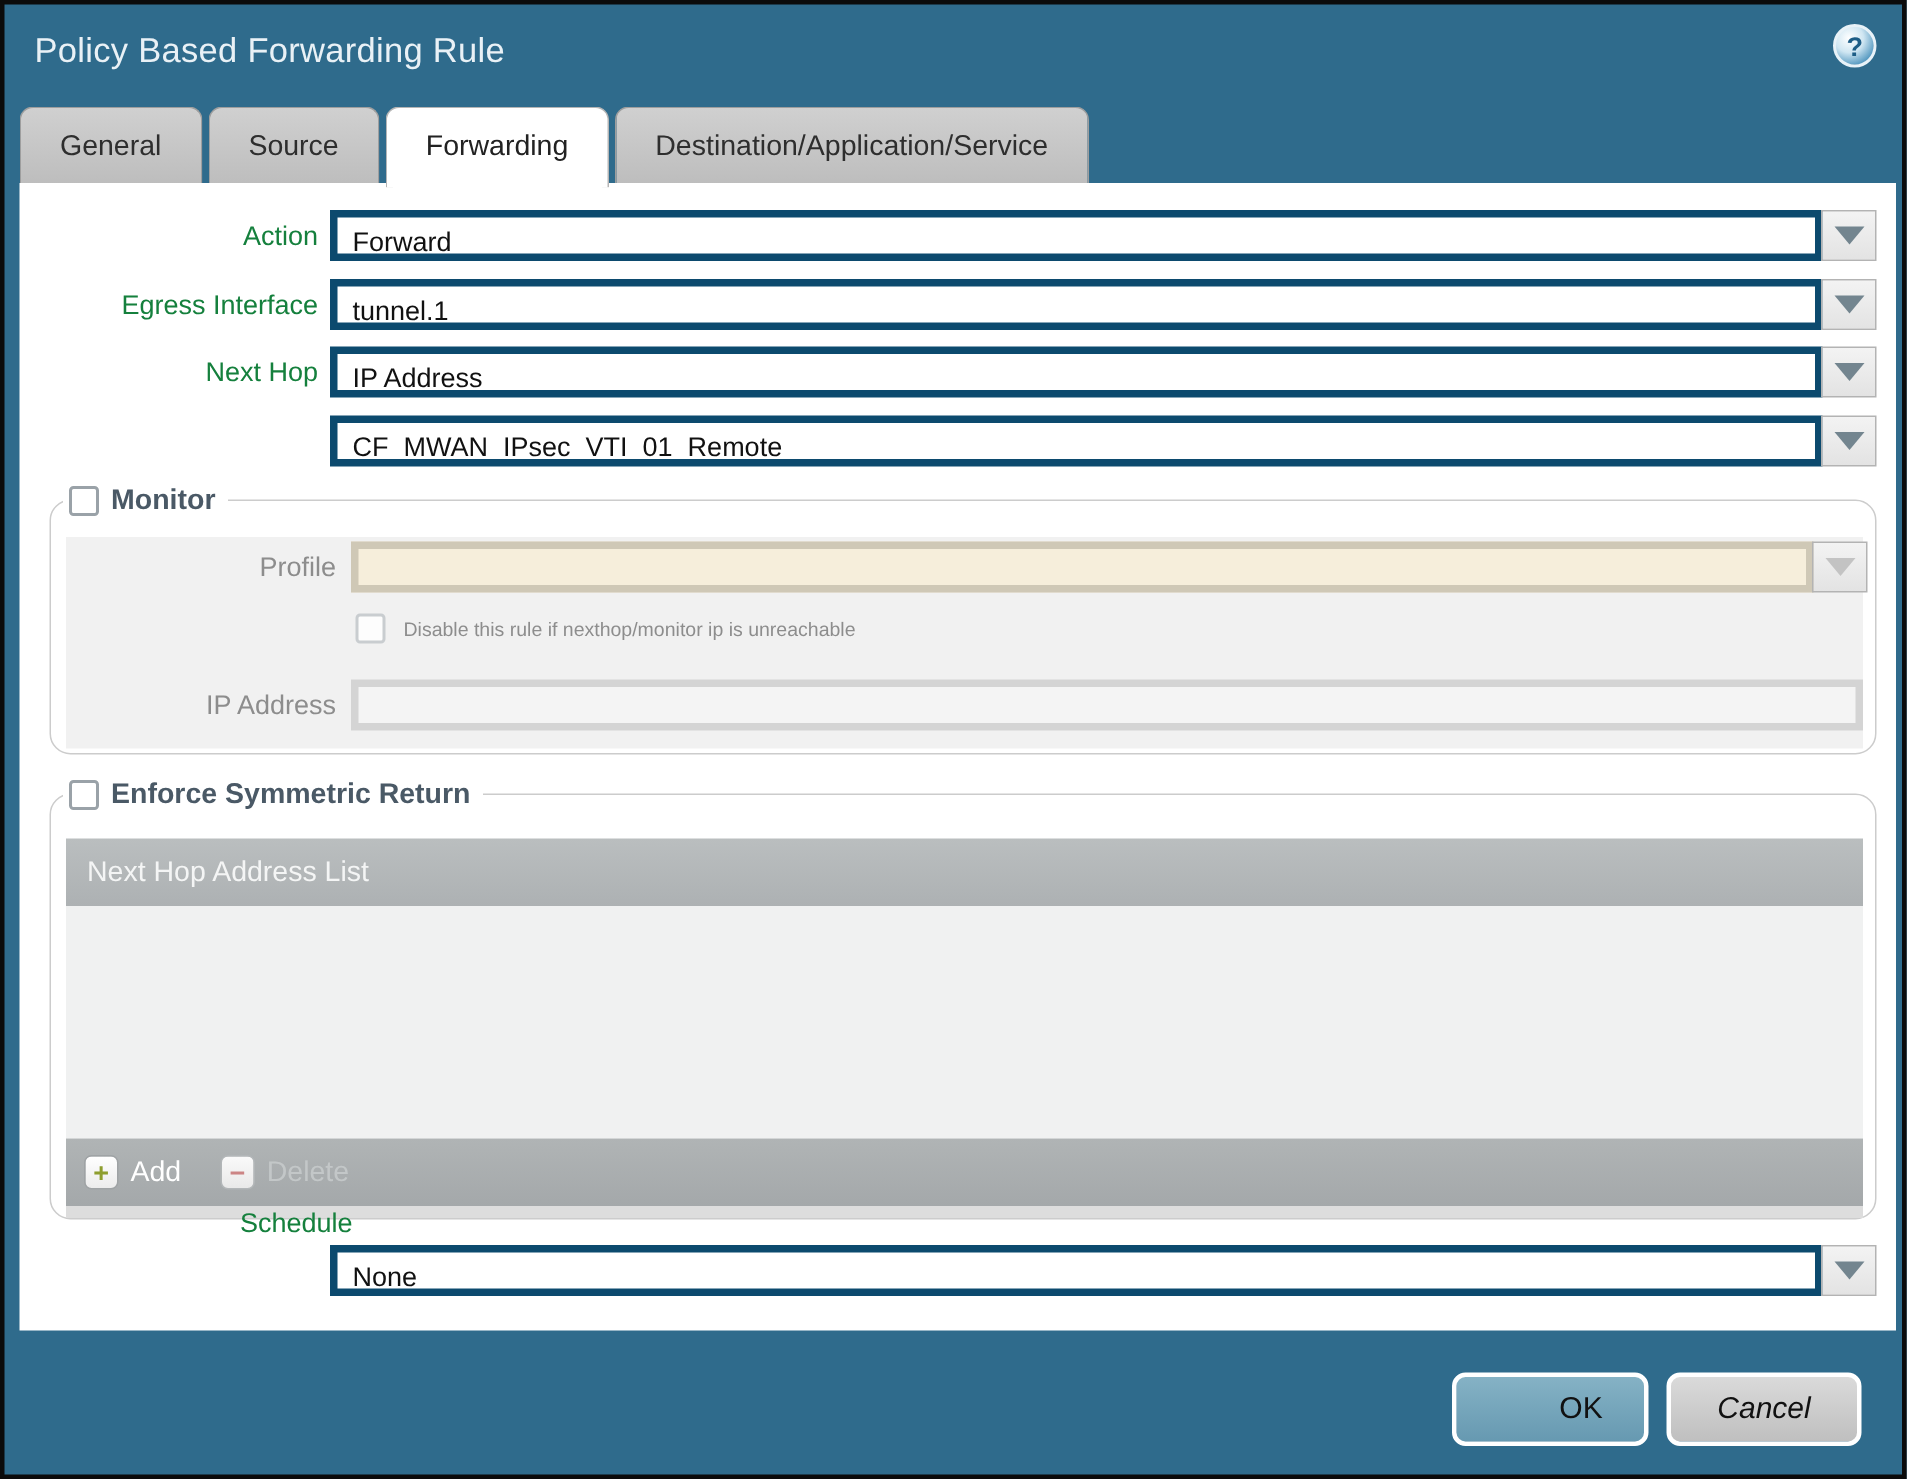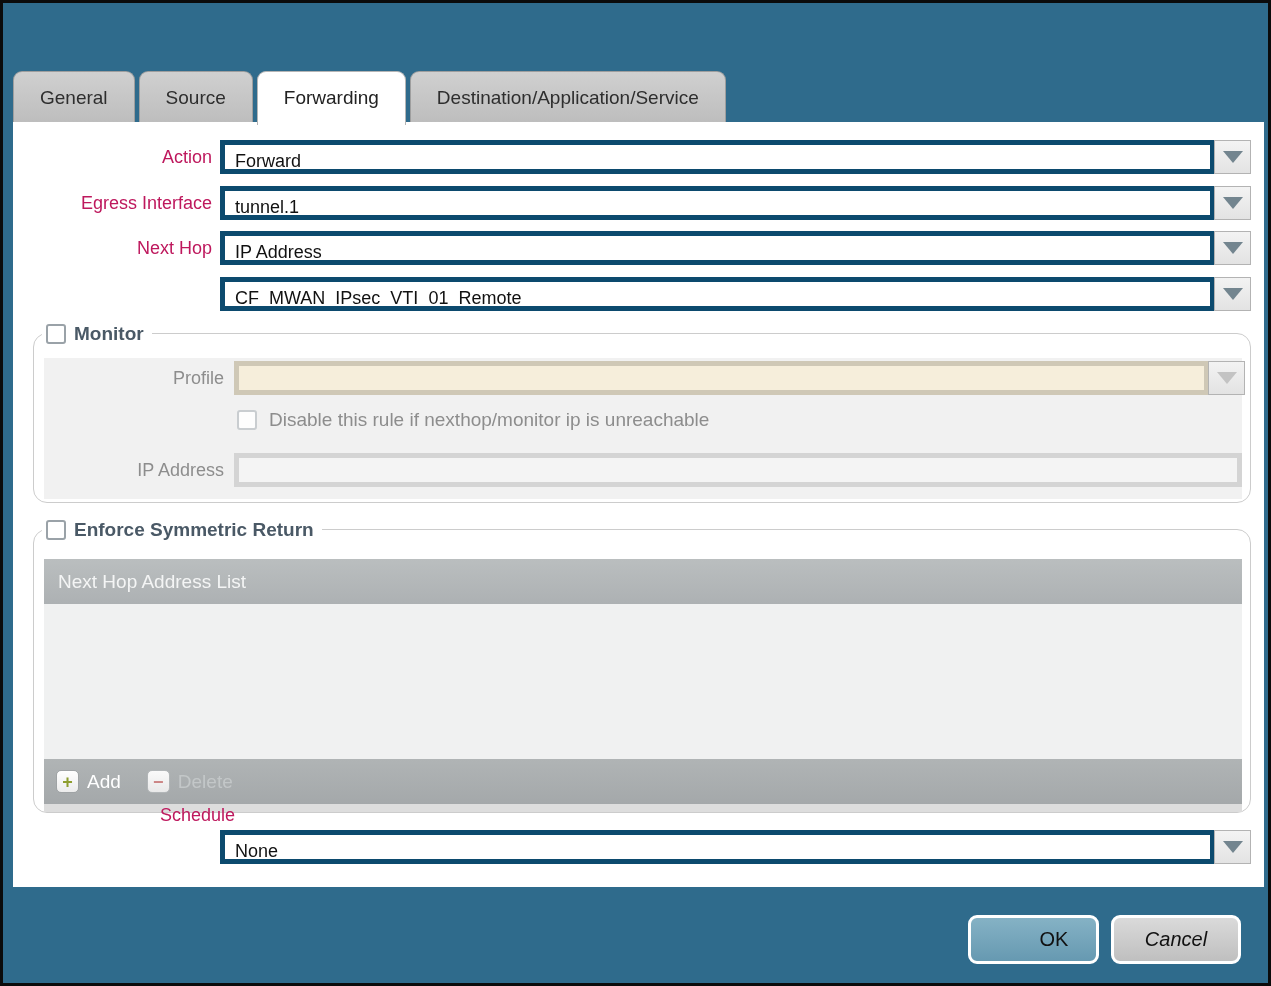--- a/index.html
+++ b/index.html
@@ -42,21 +42,21 @@
   }
 
   
   .content {
     position:absolute; left:10px; top:119px; width:1251px; height:765px;
     background:#ffffff; z-index:2;
   }
 
   .form-label {
     position:absolute; left:0; width:199px; text-align:right;
-    font-size:18px; color:#be185d; line-height:34px;
+    font-size:18px; color:#15803d; line-height:34px;
   }
   .field {
     position:absolute; left:207px; width:995px; height:34px;
     background:#fff; border:5px solid #0c4a6e;
     font-size:18px; color:#111; line-height:32px; padding:0 10px;
     white-space:nowrap; overflow:hidden;
   }
   .dd-btn {
     position:absolute; left:1201px; width:37px; height:34px;
     background:linear-gradient(#f3f3f3,#e3e3e3);
@@ -90,21 +90,21 @@
   .monitor-panel {
     position:absolute; left:10px; top:24px; width:1198px; height:141px;
     background:#f1f1f1;
   }
   .monitor-panel .form-label { color:#8d8d8d; width:180px; }
   .field.profile {
     left:190px; top:3px; width:975px; background:#f6eedb; border-color:#cfc8b6;
   }
   .dd-btn.profile { left:1164px; top:3px; }
   .disable-row { position:absolute; left:193px; top:51px; display:flex; align-items:center; gap:12px; }
-  .disable-label { font-size:19px; color:#8d8d8d;text-align:center; }
+  .disable-label { font-size:13px; color:#8d8d8d;text-align:center; }
   .field.ipaddr {
     left:190px; top:95px; width:1008px; background:#f4f4f4; border-color:#d4d4d4;
   }
 
   
   .nh-table { position:absolute; left:10px; top:29px; width:1198px; }
   .nh-header {
     height:45px; background:linear-gradient(#babebf,#adb1b3);
     color:#f4f5f5; font-size:19px; line-height:45px; padding:0 14px;
   }
@@ -134,20 +134,26 @@
     display:flex; align-items:center; justify-content:center; cursor:pointer;
   }
   .ok-btn { left:965px; width:131px; background:linear-gradient(#85b2c5,#6699b1);padding-left:41px; }
   .cancel-btn { left:1108px; width:130px; background:linear-gradient(#dadada,#bfbfbf);font-style:italic; }
 </style>
 </head>
 <body>
 
 <div class="window">
 
+  <div class="titlebar">
+    <div class="title">Policy Based Forwarding Rule</div>
+    <div class="help-btn">
+      <span>?</span>
+    </div>
+  </div>
 
   <div class="tabs">
     <div class="tab">General</div>
     <div class="tab">Source</div>
     <div class="tab active">Forwarding</div>
     <div class="tab">Destination/Application/Service</div>
   </div>
 
   <div class="content">
 

